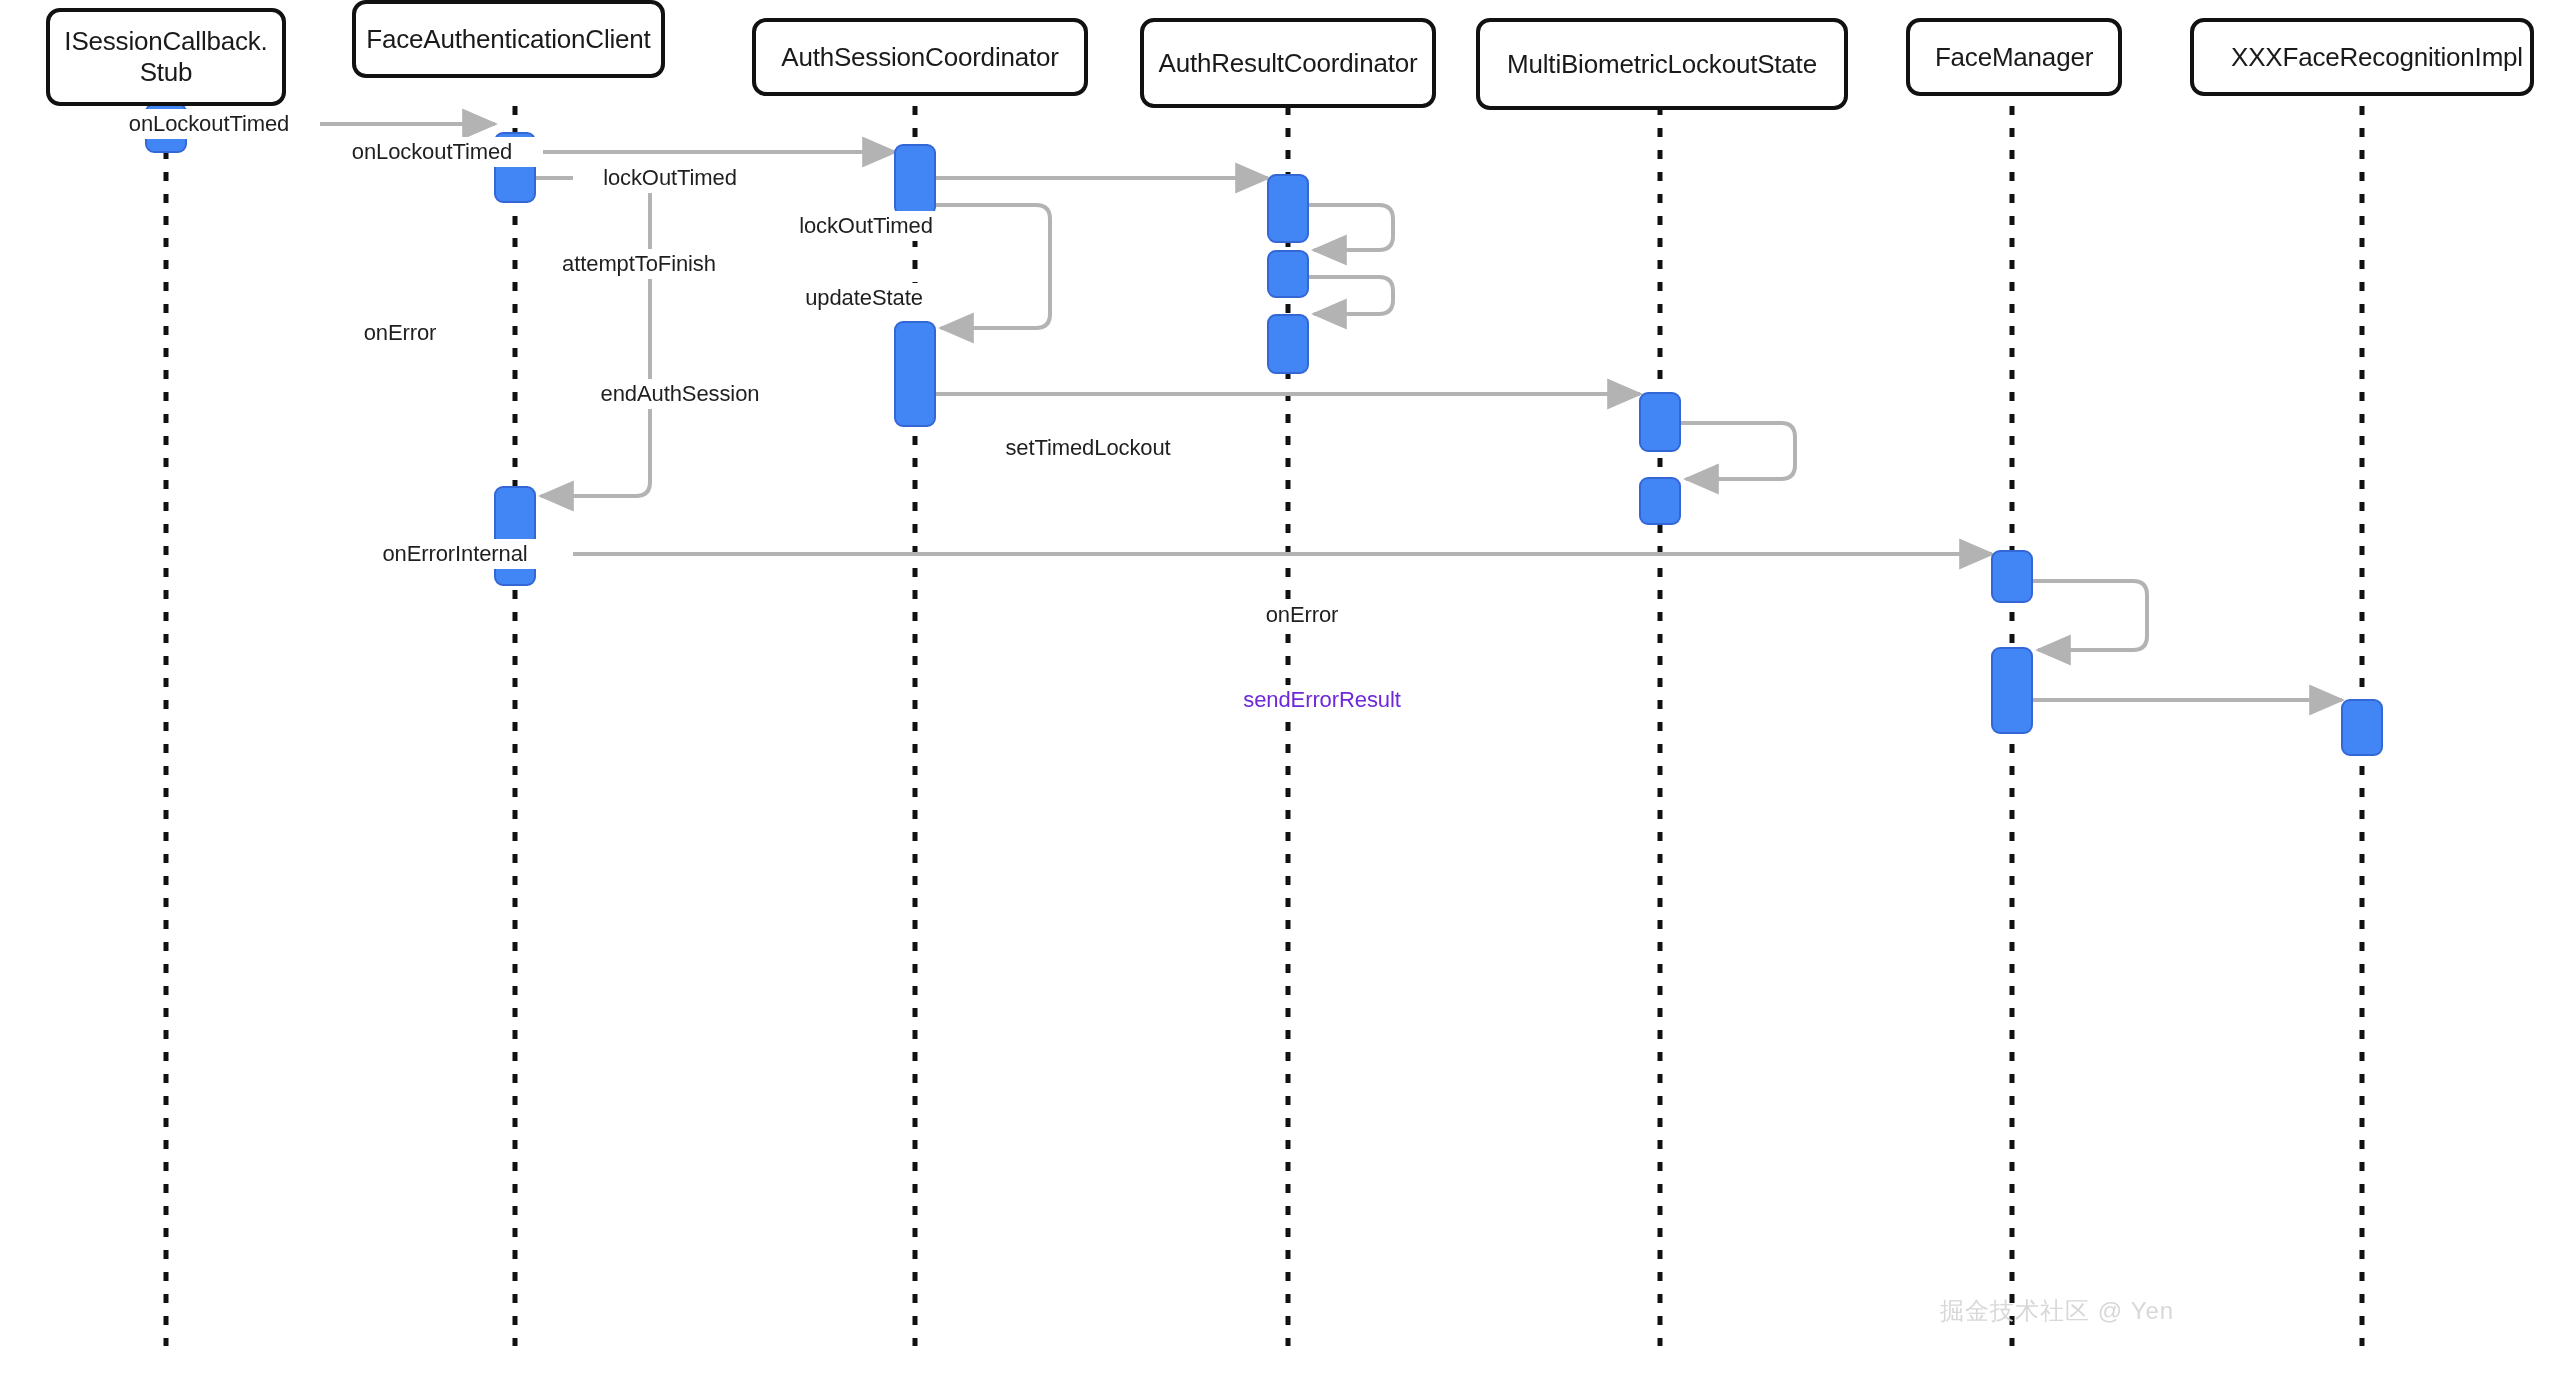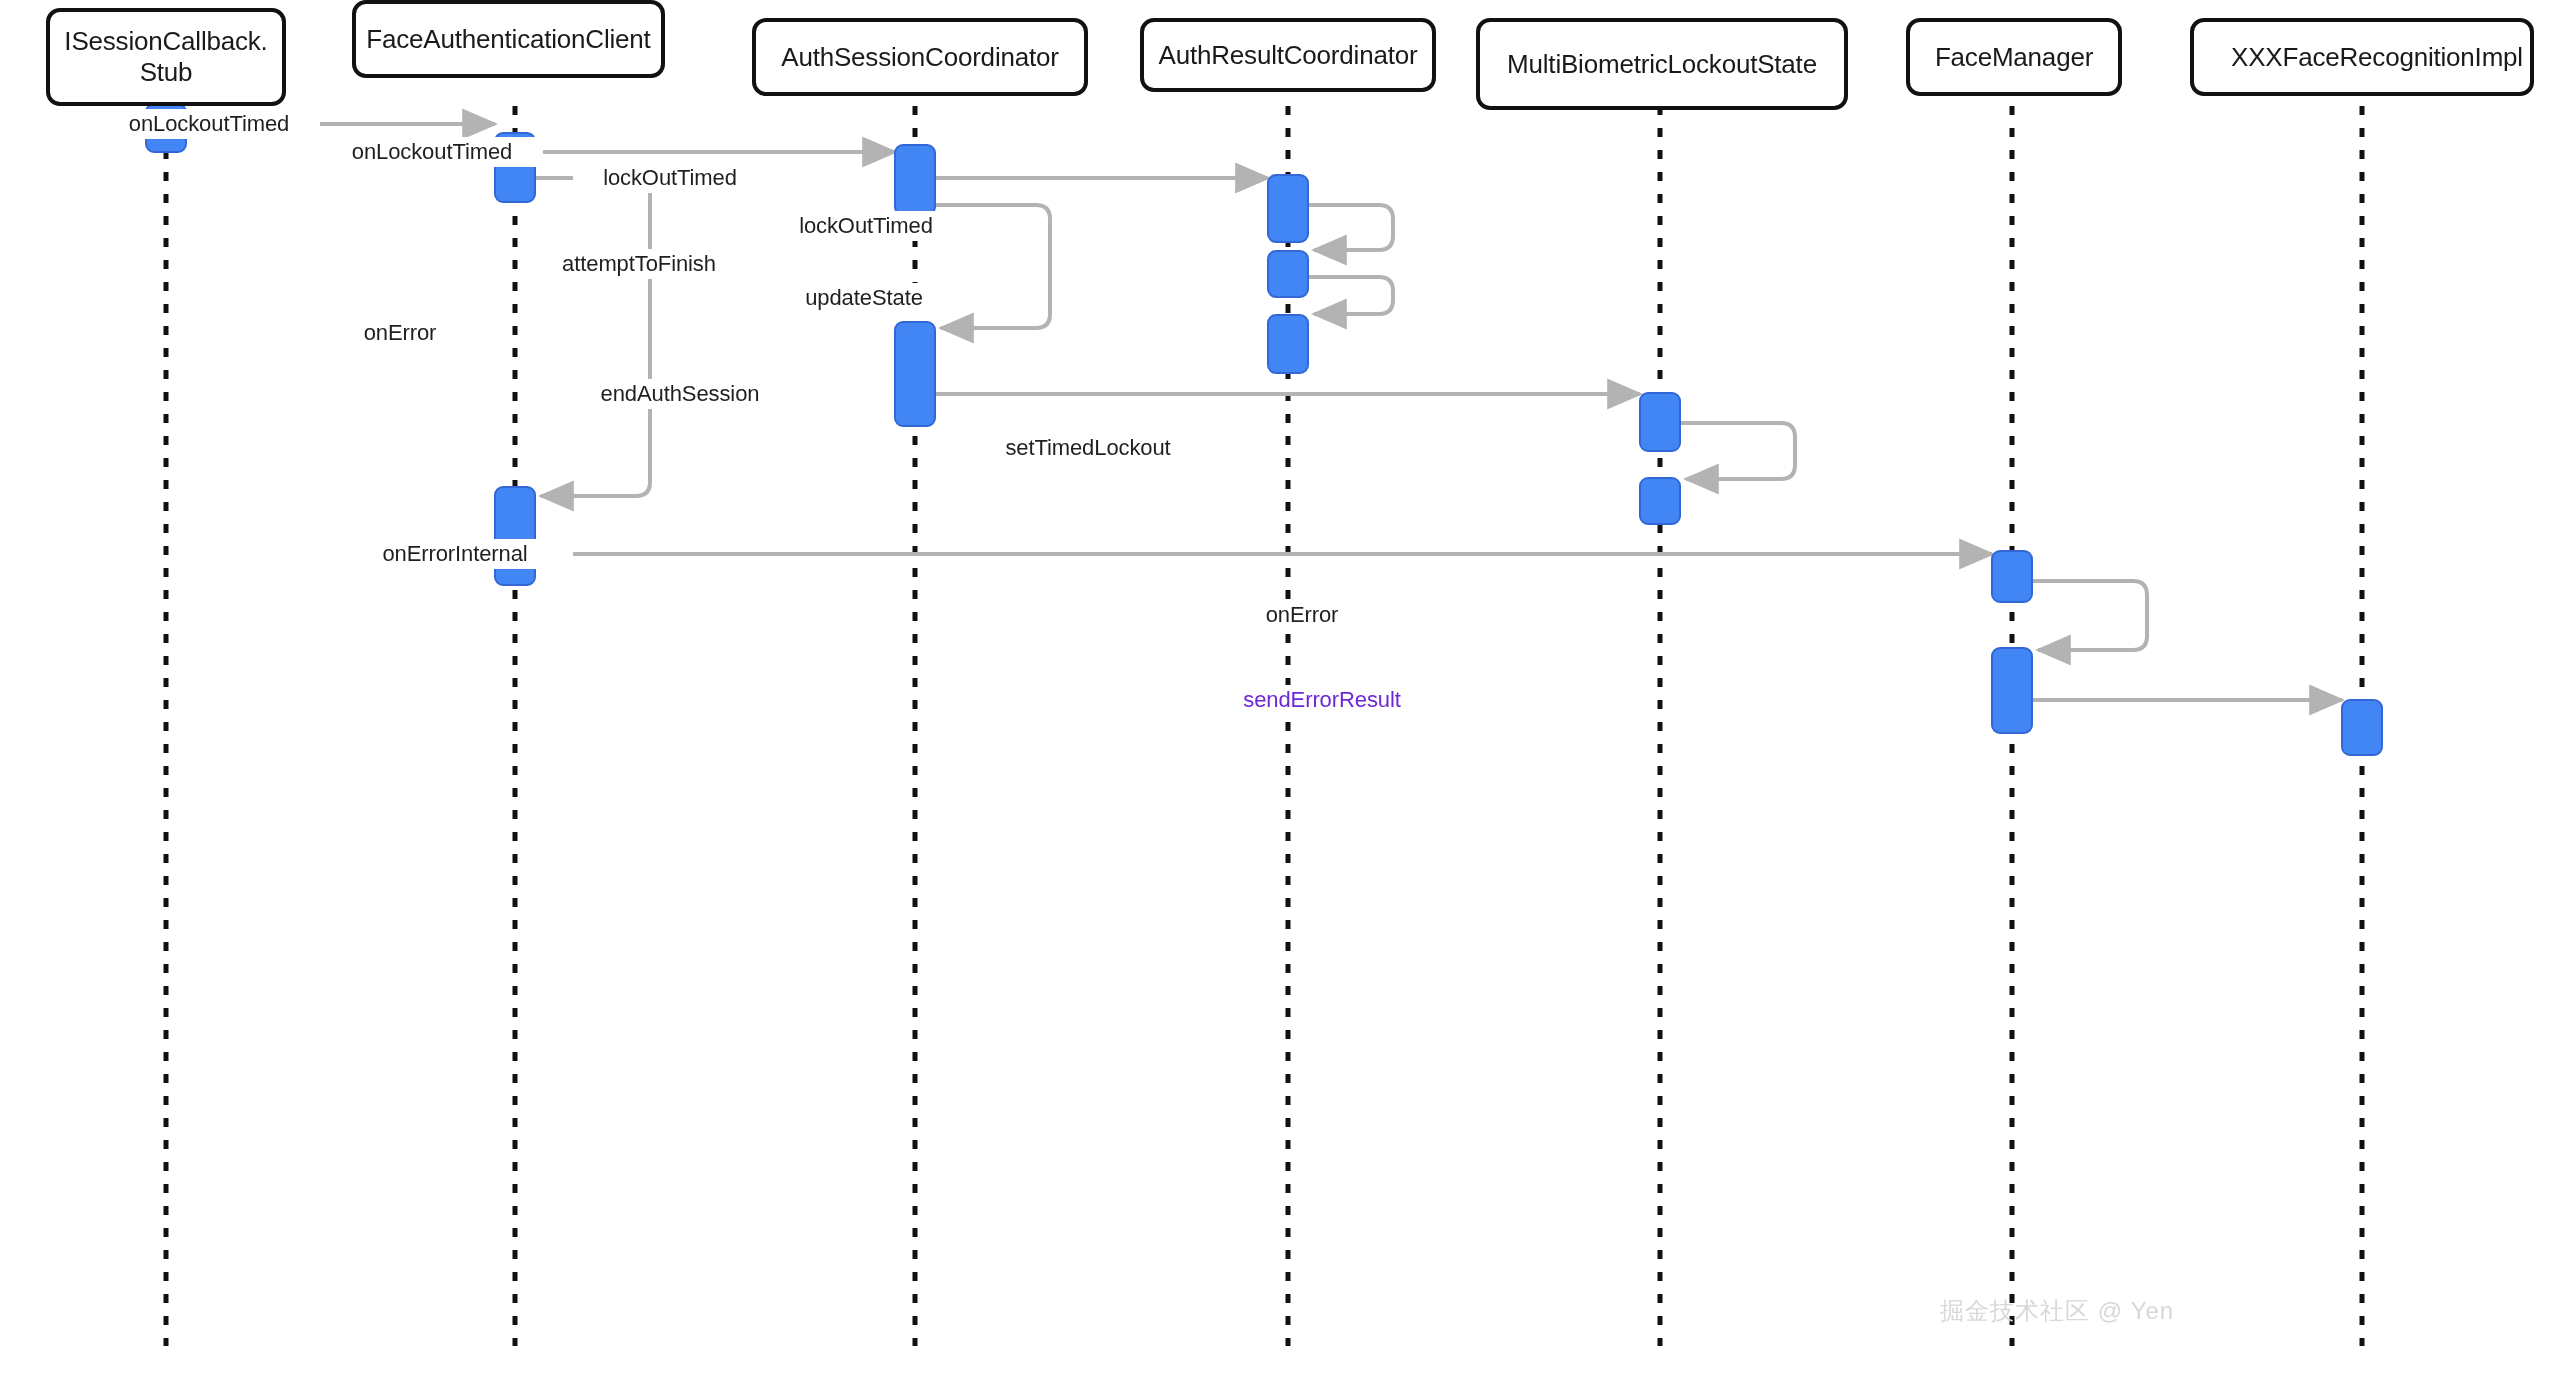--- a/index.html
+++ b/index.html
@@ -106,21 +106,21 @@
         <rect x="1992" y="648" width="40" height="85" rx="8" ry="8" fill="#4285f4" stroke="#3367d6" stroke-width="2"></rect>
         <rect x="2342" y="700" width="40" height="55" rx="8" ry="8" fill="#4285f4" stroke="#3367d6" stroke-width="2"></rect>
       </g>
   </svg>
 
   <div id="participants-layer">
       <div class="participant-box" style="left: 46px; top: 8px; width: 240px; height: 98px; border-color: rgb(17, 17, 17);"><span>ISessionCallback.
 Stub</span></div>
       <div class="participant-box" style="left: 352px; top: 0; width: 313px; height: 78px; border-color: rgb(17, 17, 17);"><span>FaceAuthenticationClient</span></div>
       <div class="participant-box" style="left: 752px; top: 18px; width: 336px; height: 78px; border-color: rgb(17, 17, 17);"><span>AuthSessionCoordinator</span></div>
-      <div class="participant-box" style="left: 1140px; top: 18px; width: 296px; height: 74px; border-color: rgb(17, 17, 17);"><span>AuthResultCoordinator</span></div>
+      <div class="participant-box" style="left: 1140px; top: 18px; width: 296px; height: 90px; border-color: rgb(17, 17, 17);"><span>AuthResultCoordinator</span></div>
       <div class="participant-box" style="left: 1476px; top: 18px; width: 372px; height: 92px; border-color: rgb(17, 17, 17);"><span>MultiBiometricLockoutState</span></div>
       <div class="participant-box" style="left: 1906px; top: 18px; width: 216px; height: 78px; border-color: rgb(17, 17, 17);"><span>FaceManager</span></div>
       <div class="participant-box" style="left: 2190px; top: 18px; width: 344px; height: 78px; border-color: rgb(17, 17, 17); padding-left: 40px;"><span>XXXFaceRecognitionImpl</span></div>
     </div>
   <div id="labels-layer">
       <div style="position: absolute; background: rgb(255, 255, 255); transform: translate(-50%, -50%); left: 209px; top: 124px; width: 222px; height: 30px;"></div>
       <div class="msg-label" style="left: 209px; top: 124px; color: rgb(31, 31, 31);">onLockoutTimed</div>
       <div style="position: absolute; background: rgb(255, 255, 255); transform: translate(-50%, -50%); left: 432px; top: 152px; width: 222px; height: 30px;"></div>
       <div class="msg-label" style="left: 432px; top: 152px; color: rgb(31, 31, 31);">onLockoutTimed</div>
       <div style="position: absolute; background: rgb(255, 255, 255); transform: translate(-50%, -50%); left: 670px; top: 178px; width: 194px; height: 30px;"></div>

